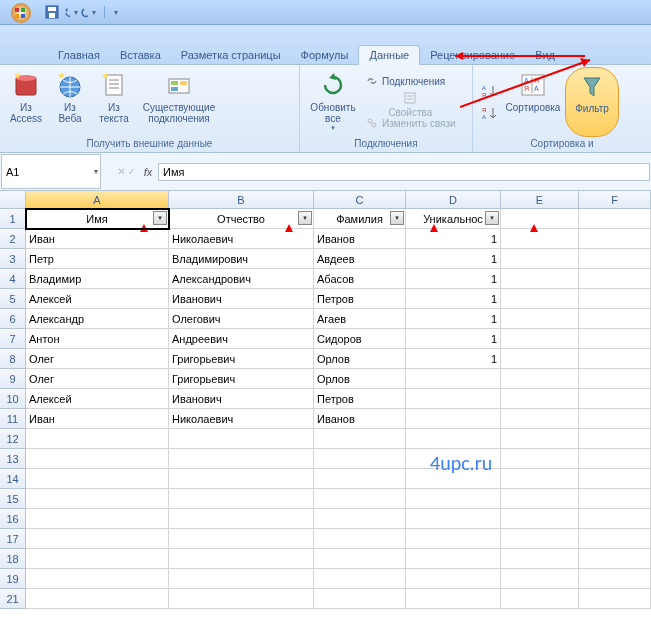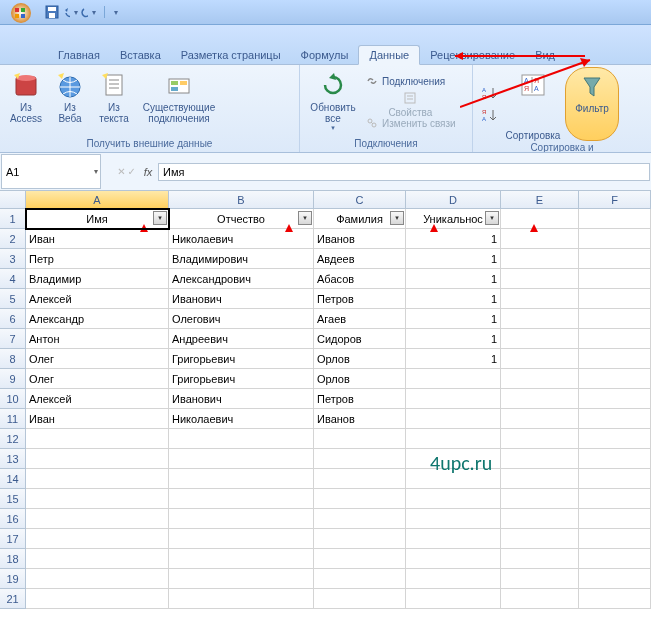--- a/index.html
+++ b/index.html
@@ -56,21 +56,21 @@
 
 .body-row { display:flex; height:20px; }
 .rowhdr { width:26px; background:linear-gradient(#f5f8fc,#e4ecf7); border-right:1px solid #b5c5d6; border-bottom:1px solid #b5c5d6; text-align:center; font-size:11px; color:#3b5a8e; line-height:20px; }
 .cell { border-right:1px solid #d4d4d4; border-bottom:1px solid #d4d4d4; font-size:11px; padding:0 3px; line-height:20px; white-space:nowrap; overflow:hidden; position:relative; }
 .cell.right { text-align:right; }
 .cell.center { text-align:center; }
 .cell.active { outline:2px solid #000; outline-offset:-1px; z-index:2; }
 
 .filter-drop { position:absolute; right:1px; top:2px; width:14px; height:14px; background:linear-gradient(#f8f8f8,#d8d8d8); border:1px solid #888; display:flex; align-items:center; justify-content:center; font-size:7px; color:#333; cursor:pointer; }
 
-.watermark { position:absolute; left:430px; top:260px; font-size:20px; color:#0f766e; font-family:Calibri,sans-serif; pointer-events:none; }
+.watermark { position:absolute; left:430px; top:260px; font-size:20px; color:#3b82f6; font-family:Calibri,sans-serif; pointer-events:none; }
 
 
 .cA{width:143px;} .cB{width:145px;} .cC{width:92px;} .cD{width:95px;} .cE{width:78px;} .cF{width:72px;}
 
 
 .red-arrow-up { width:0; height:0; border-left:4px solid transparent; border-right:4px solid transparent; border-bottom:8px solid #e00; }
 </style>
 </head>
 <body>
 
@@ -244,21 +244,21 @@
         <div class="smallbtn">
             <span class="sicn">
               <svg width="16" height="14">
                 <text x="0" y="6" font-size="6" fill="#c33">Я</text>
                 <text x="0" y="13" font-size="6" fill="#36c">А</text>
                 <path d="M11 2 V12 M8 9 L11 12 L14 9" stroke="#666" fill="none"></path>
               </svg>
             </span>
           </div>
       </div>
-      <div class="bigbtn wide" style="width:64px;gap:28px;">
+      <div class="bigbtn wide" style="width:64px;">
         <span class="icn">
             <svg width="30" height="28">
               <rect x="4" y="4" width="22" height="20" fill="#fff" stroke="#999"></rect>
               <text x="6" y="12" font-size="7" fill="#36c">А</text>
               <text x="6" y="20" font-size="7" fill="#c33">Я</text>
               <text x="16" y="12" font-size="7" fill="#c33">Я</text>
               <text x="16" y="20" font-size="7" fill="#36c">А</text>
               <path d="M14 6 V22" stroke="#999"></path>
             </svg>
           </span>

